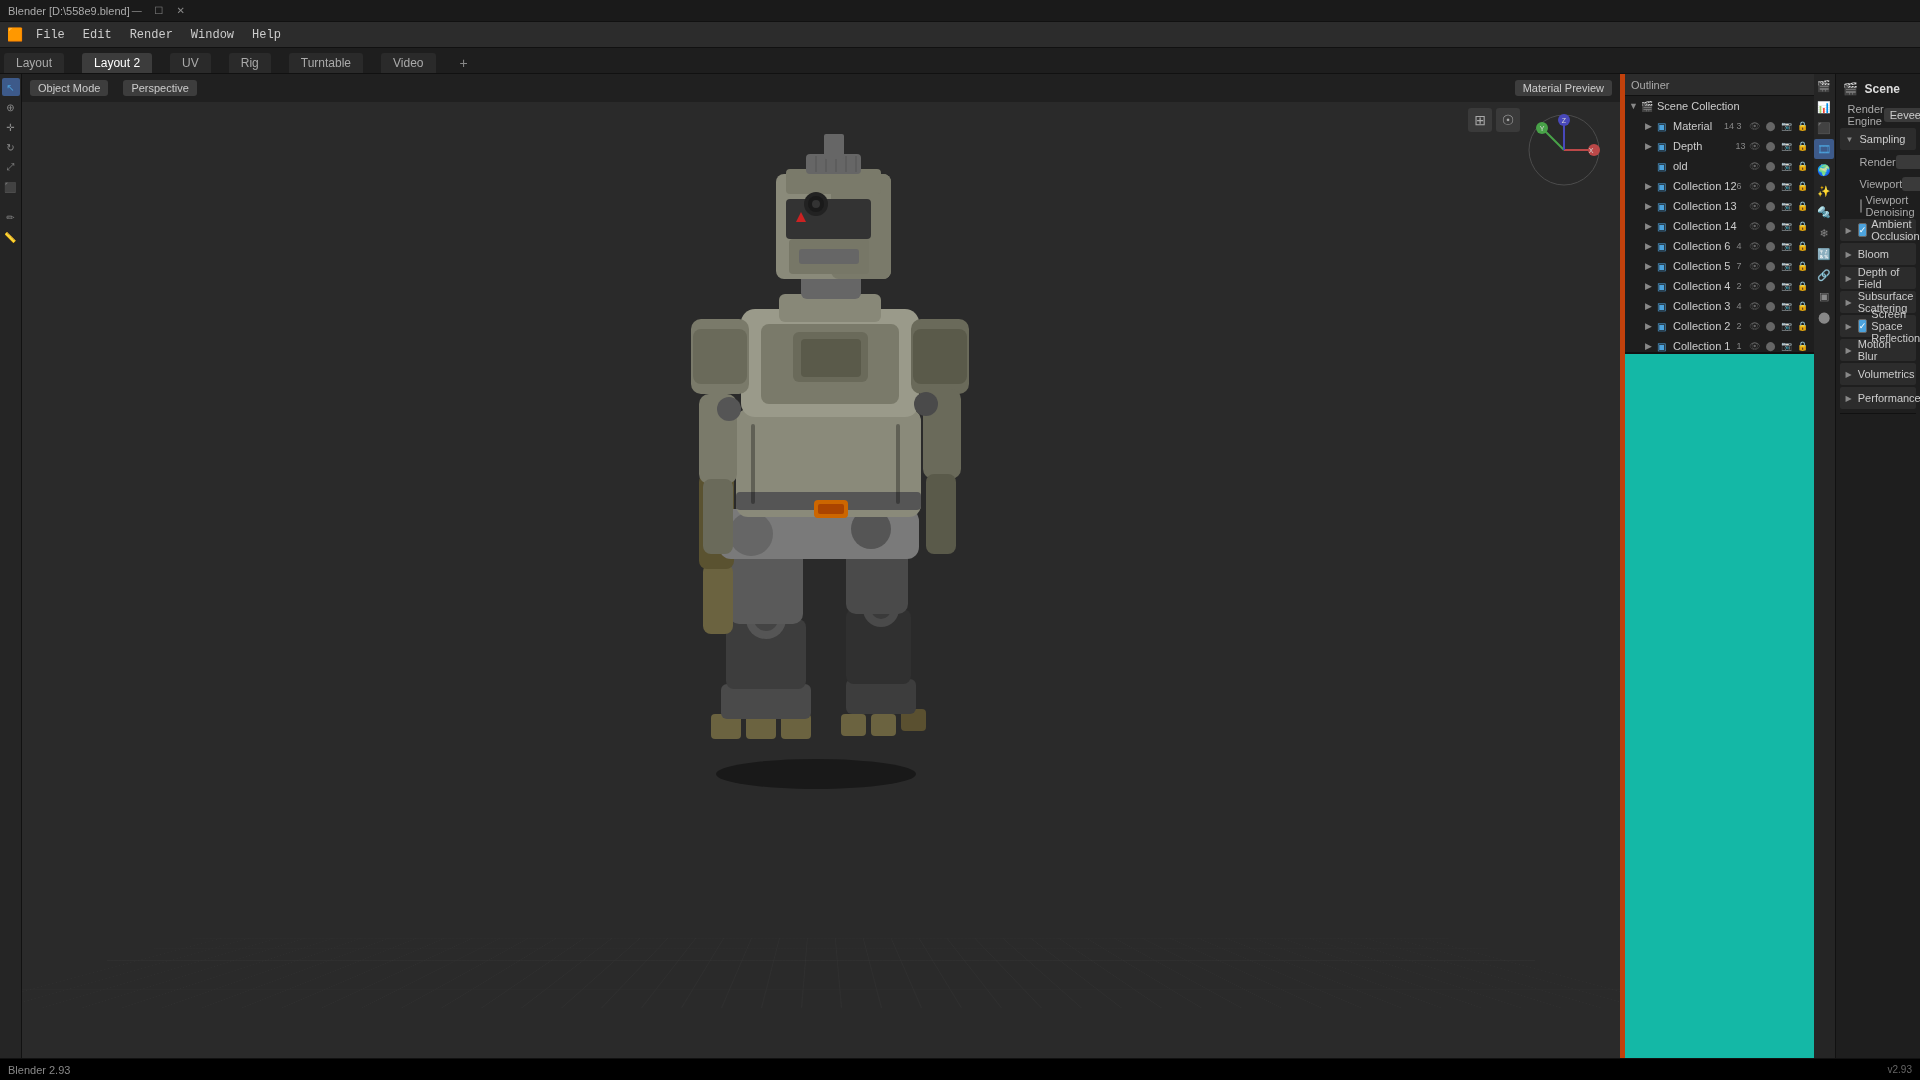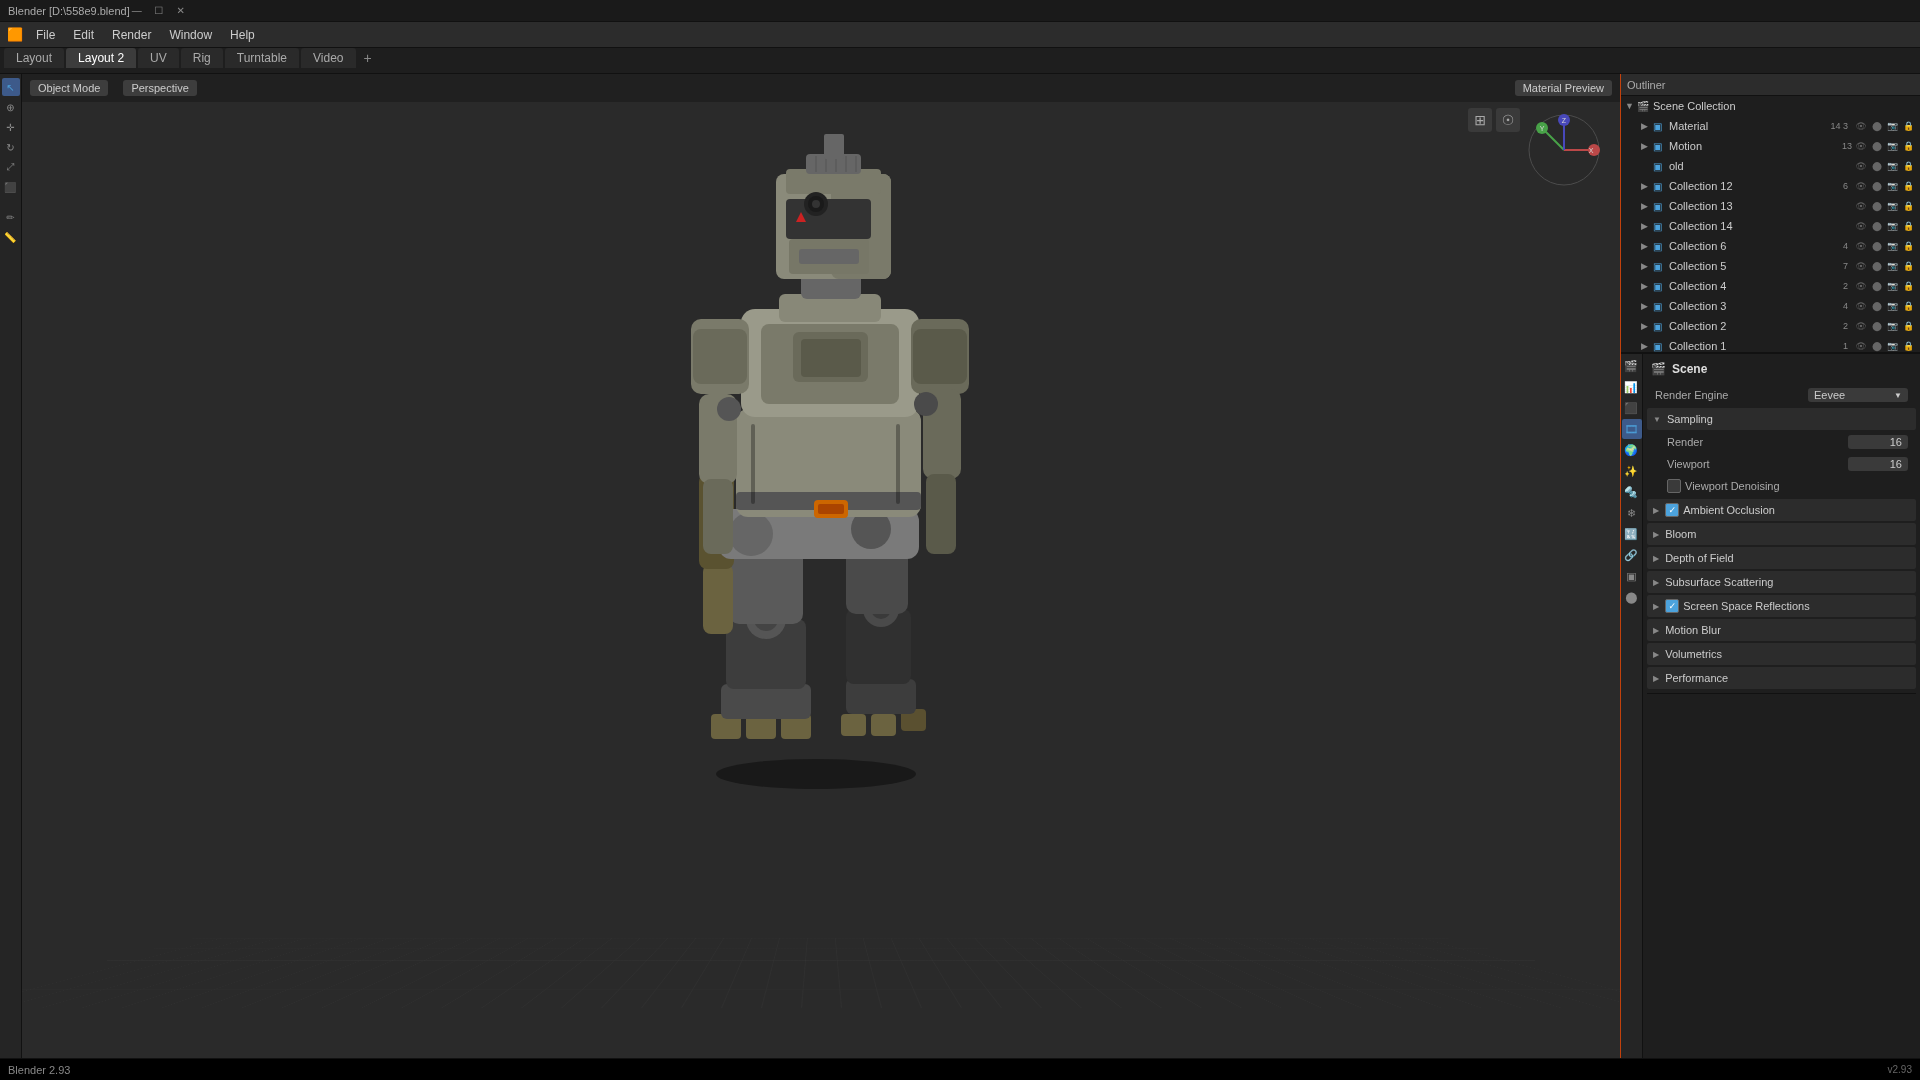--- a/index.html
+++ b/index.html
@@ -41,30 +41,31 @@
       flex-shrink: 0;
       border-bottom: 1px solid #111;
     }
     .menu-icon { width: 22px; height: 22px; display: flex; align-items: center; justify-content: center; color: #e87d0d; font-size: 13px; }
     .menu-item {
       padding: 2px 8px;
       color: #ccc;
       font-size: 12px;
       cursor: pointer;
       border-radius: 3px;
+      font-family: Liberation Mono, monospace;
     }
 
     
     #workspace-tabs {
       height: 26px;
       background: #1e1e1e;
       display: flex;
-      align-items: flex-start;
+      align-items: flex-end;
       padding: 0 4px;
-      gap: 2px;
+      gap: 18px;
       flex-shrink: 0;
       border-bottom: 1px solid #111;
     }
     .ws-tab {
       padding: 3px 12px;
       color: #aaa;
       font-size: 12px;
       cursor: pointer;
       border-radius: 3px 3px 0 0;
       background: #2a2a2a;
@@ -143,22 +144,22 @@
       );
       transform: perspective(400px) rotateX(60deg);
       transform-origin: bottom center;
     }
 
     
     #right-panel {
       width: 300px;
       background: #14b8a6;
       display: flex;
-      flex-direction: column;
-      border-left: 1px solid #c2410c;
+      flex-direction: row;
+      border-left: 5px solid #c2410c;
       flex-shrink: 0;
     }
 
     
     #outliner {
       height: 280px;
       background: #1e1e1e;
       border-bottom: 2px solid #111;
       overflow-y: auto;
       flex-shrink: 0;
@@ -583,21 +584,21 @@
           <div class="ol-action-btn">⬤</div>
           <div class="ol-action-btn">📷</div>
           <div class="ol-action-btn">🔒</div>
         </div>
       </div>
 
       <div class="outliner-item">
         <div class="ol-indent"></div>
         <div class="ol-expand">▶</div>
         <div class="ol-icon" style="color:#4ca3dd;">▣</div>
-        <div class="ol-name">Motion</div>
+        <div class="ol-name">Depth</div>
         <div class="ol-actions">
           <span style="font-size:9px;color:#888;margin-right:0;">13</span>
           <div class="ol-action-btn">👁</div>
           <div class="ol-action-btn">⬤</div>
           <div class="ol-action-btn">📷</div>
           <div class="ol-action-btn">🔒</div>
         </div>
       </div>
 
       <div class="outliner-item">

